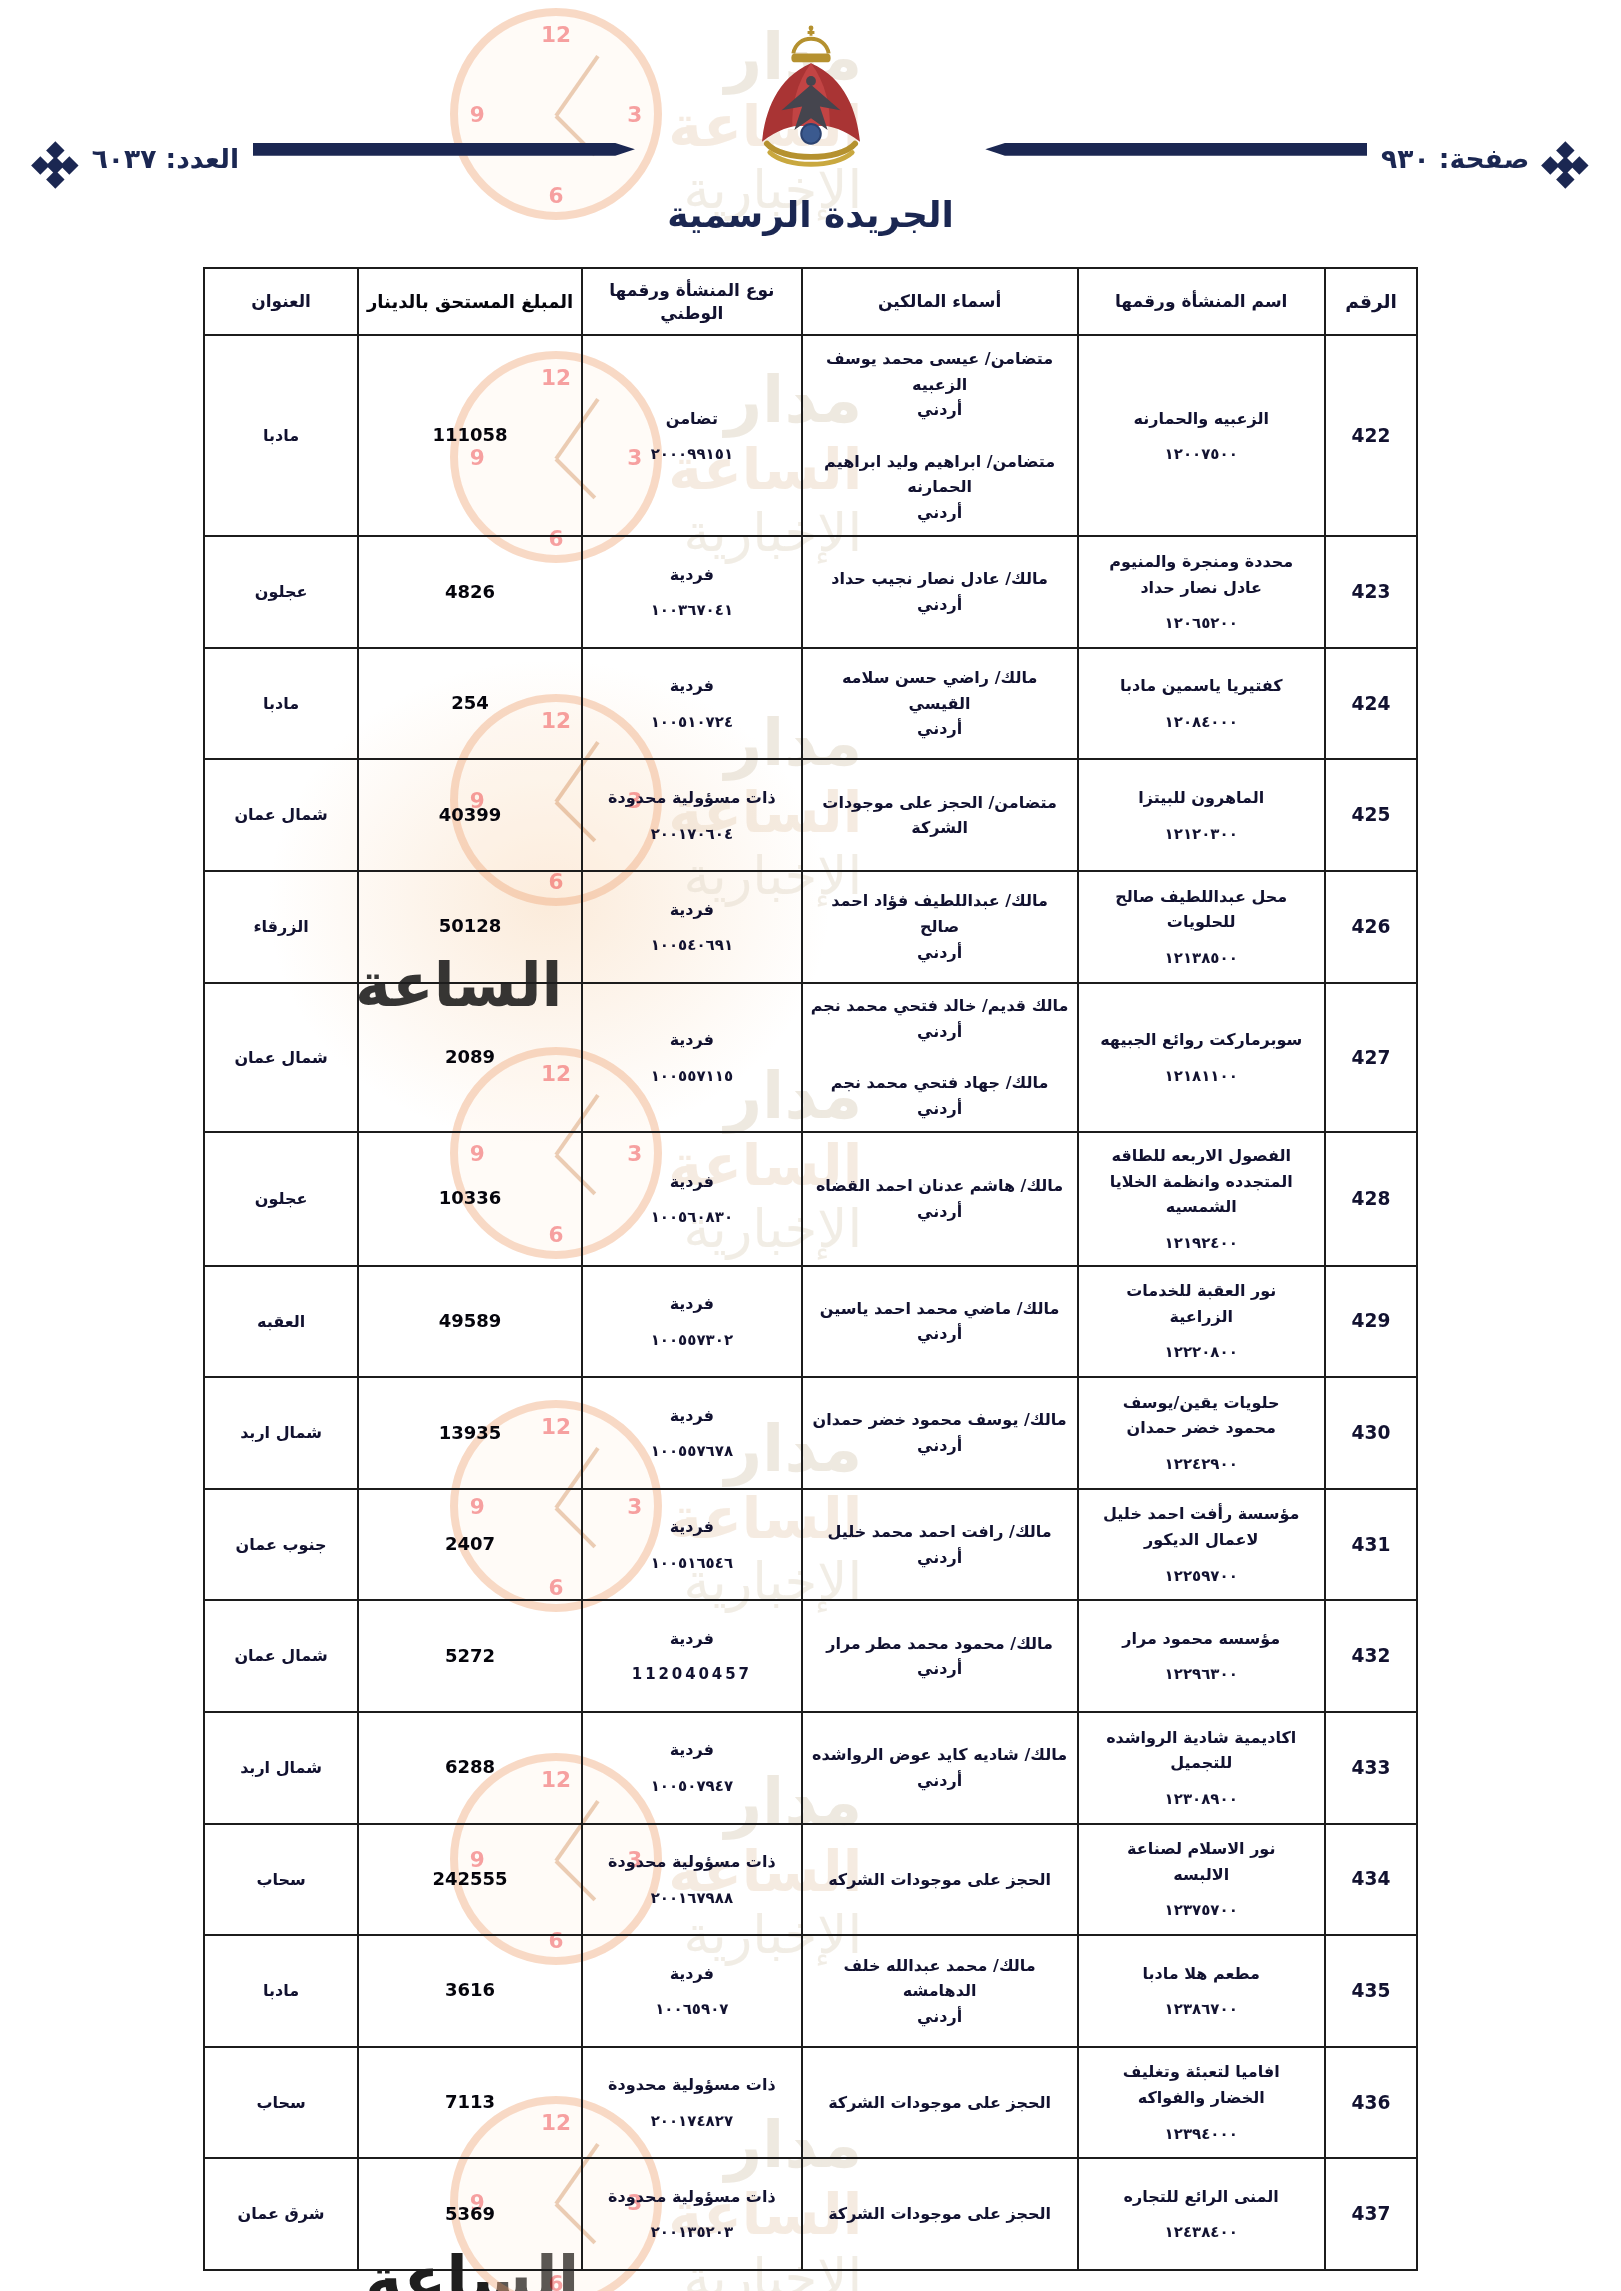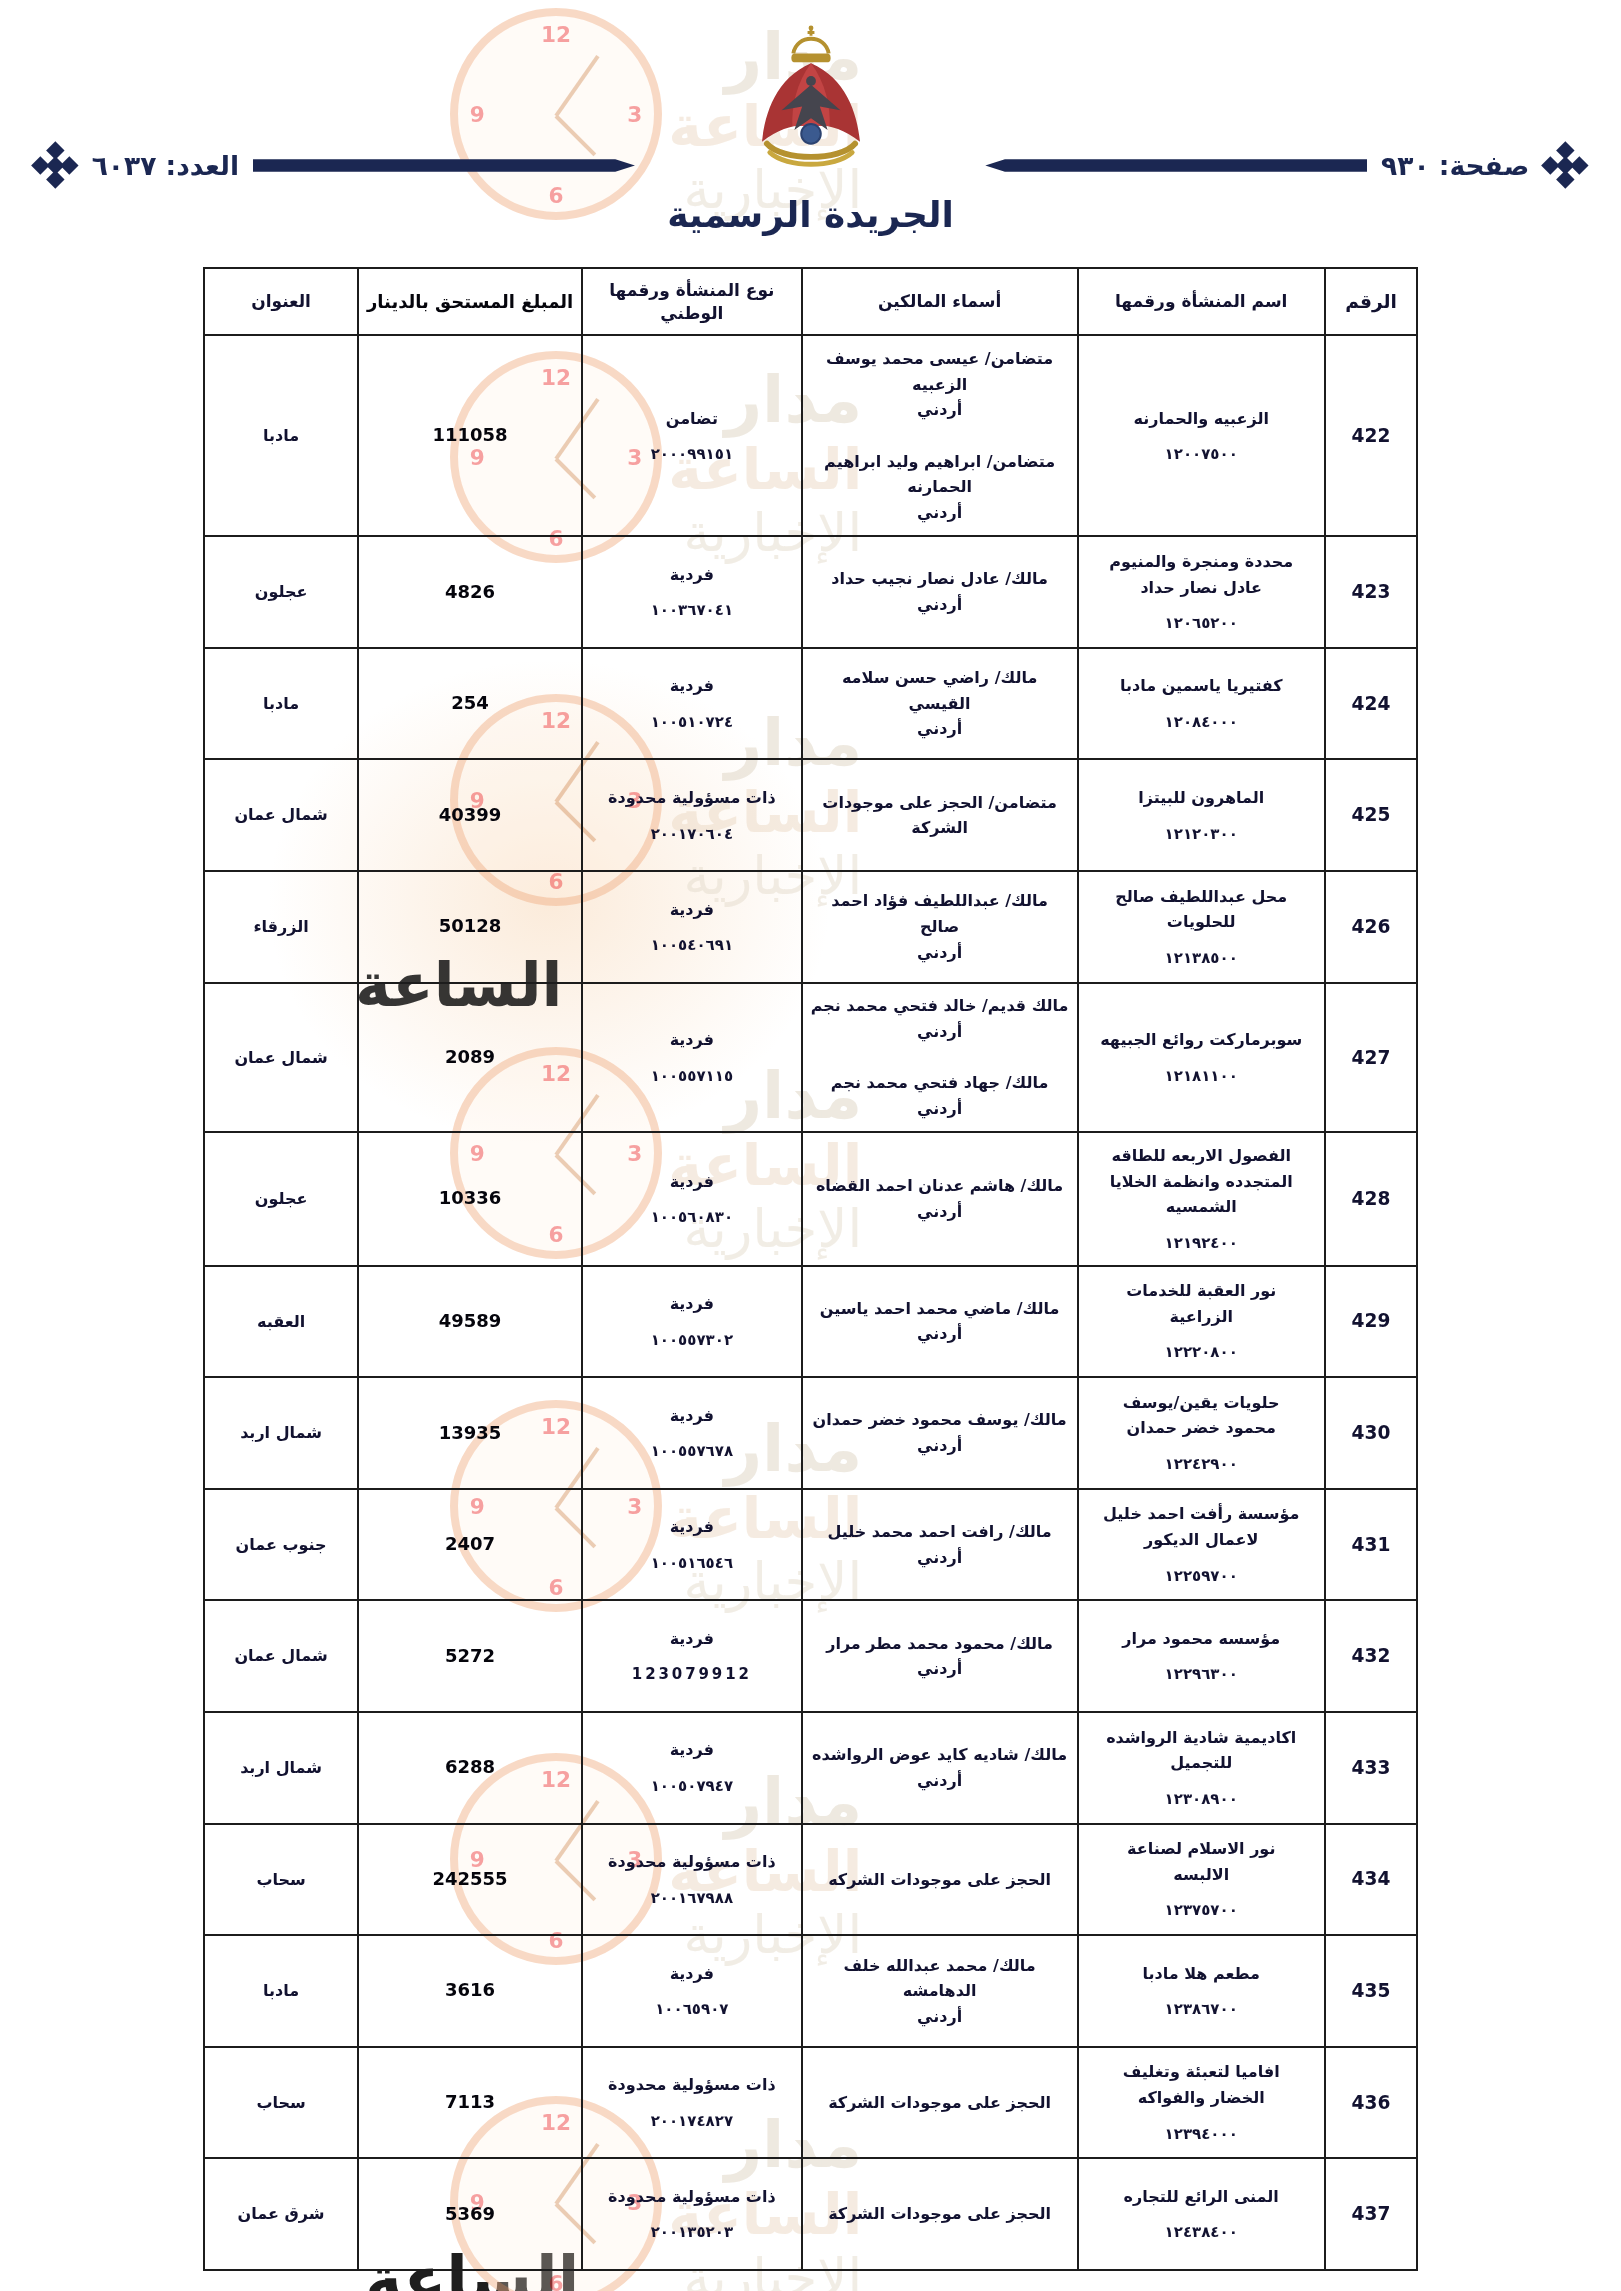--- a/index.html
+++ b/index.html
@@ -35,21 +35,21 @@
     background:radial-gradient(ellipse at center, rgba(244,198,150,.35), rgba(244,198,150,0) 70%);
   }
   .wm-black{position:absolute;color:#0b0b0b;font-weight:bold;letter-spacing:1px;}
   .wm-black-mid{left:355px;top:949px;font-size:61px;opacity:.82;}
   .wm-black-bottom{left:365px;top:2243px;font-size:63px;opacity:.92;}
   
   .content{position:relative;z-index:1;}
   .header{position:relative;height:267px;}
   .bar-row{
     position:absolute;top:143px;left:0;right:0;
-    display:flex;align-items:center;gap:13.7px;padding:0 33px;direction:ltr;
+    display:flex;gap:13.7px;padding:0 33px;direction:ltr;
   }
   .issue-label,.page-label{
     font-size:26.5px;font-weight:bold;color:#1b2752;white-space:nowrap;direction:rtl;
   }
   .bar{flex:1;height:12.7px;background:#1b2752;}
   .bar-left{clip-path:polygon(0 0, calc(100% - 19.6px) 0, 100% 50%, calc(100% - 19.6px) 100%, 0 100%);}
   .bar-right{clip-path:polygon(19.6px 0, 100% 0, 100% 100%, 19.6px 100%, 0 50%);}
   .center-gap{width:323px;height:1px;}
   .ornament{position:relative;width:45px;height:45px;flex:0 0 auto;}
   .ornament .d{position:absolute;width:12.7px;height:12.7px;background:#1b2752;transform:rotate(45deg);}
@@ -467,21 +467,21 @@
     <td class="col-est">
       <div class="pre">مؤسسه محمود مرار</div>
       <div class="num-spaced">١٢٢٩٦٣٠٠</div>
     </td>
     <td class="col-owners">
       <div class="pre">مالك/ محمود محمد مطر مرار
 أردني</div>
     </td>
     <td class="col-type">
       <div>فردية</div>
-      <div class="num-spaced">123079912</div>
+      <div class="num-spaced">112040457</div>
     </td>
     <td class="col-amount">5272</td>
     <td class="col-address">شمال عمان</td>
   </tr>
 
   <tr>
     <td class="col-number">433</td>
     <td class="col-est">
       <div class="pre">اكاديمية شادية الرواشده
 للتجميل</div>

